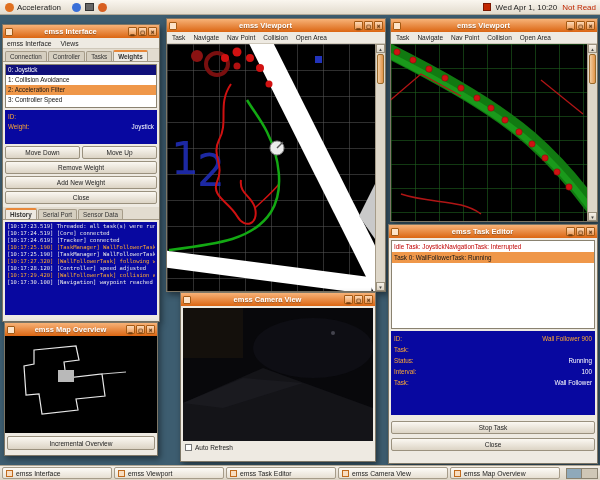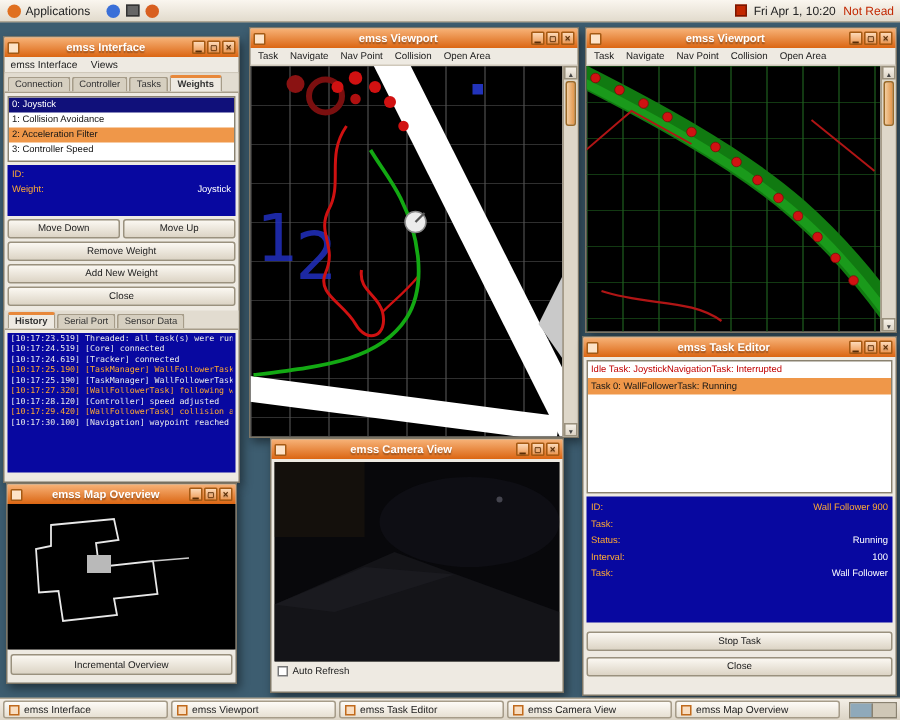--- a/index.html
+++ b/index.html
@@ -120,30 +120,30 @@
   .sb-fill { flex:1; }
   .checkrow { display:flex; align-items:center; gap:3px; margin:3px 4px; font-size:6.5px; color:#222; }
   .checkbox { width:7px; height:7px; background:#fff; border:1px solid #777; }
 </style>
 </head>
 <body>
 
 <div class="panel-top">
   <div class="pt-menu">
     <span class="dot" style="width:9px;height:9px;background:#e07020;"></span>
-    <span>Applications</span>
+    <span>Acceleration</span>
   </div>
   <div class="pt-icons">
     <span class="dot" style="width:9px;height:9px;background:#3a6fd8;"></span>
     <span style="width:9px;height:8px;background:#666;border:1px solid #333;display:inline-block;"></span>
     <span class="dot" style="width:9px;height:9px;background:#d85f20;"></span>
   </div>
   <div class="pt-right">
     <span style="width:8px;height:8px;background:#c22700;border:1px solid #7a1600;display:inline-block;"></span>
-    <span>Fri Apr 1, 10:20</span>
+    <span>Wed Apr 1, 10:20</span>
     <span class="pt-status">Not Read</span>
   </div>
 </div>
 
 <div class="window" style="left:2px;top:24px;width:158px;height:298px;">
   <div class="titlebar">
     <span class="tb-icon"></span>
     <span class="tb-title">emss Interface</span>
     <span class="tb-btns">
       <span class="tb-btn">▁</span>

